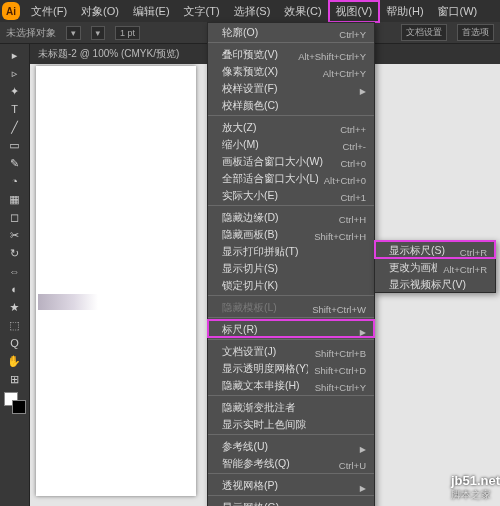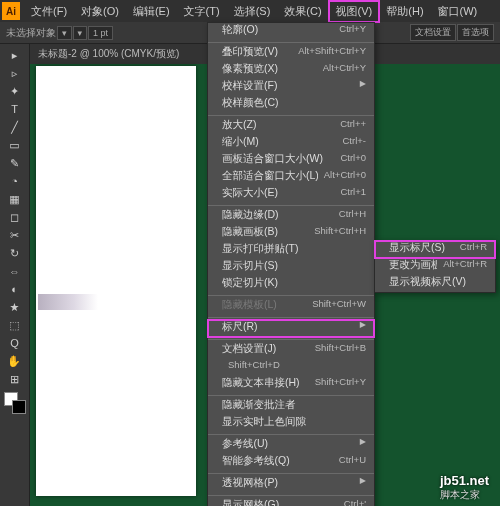--- a/index.html
+++ b/index.html
@@ -1,45 +1,45 @@
 <!DOCTYPE html>
 <html><head>
 <meta charset="utf-8">
 <style>
 *{margin:0;padding:0;box-sizing:border-box;font-family:"Microsoft YaHei",sans-serif;-webkit-font-smoothing:none}
 body{width:500px;height:506px;background:#4a4a4a;overflow:hidden;position:relative;font-size:11px;color:#ccc}
 .menubar{height:22px;background:#303030;display:flex;align-items:center;padding:0 2px}
-.app-icon{width:18px;height:18px;background:#ff9a00;color:#4a1f00;font-weight:bold;font-size:10px;display:flex;align-items:center;justify-content:center;border-radius:0;margin-right:4px}
+.app-icon{width:18px;height:18px;background:#ff9a00;color:#4a1f00;font-weight:bold;font-size:10px;display:flex;align-items:center;justify-content:center;border-radius:6px;margin-right:4px}
 .menu-item{padding:3px 7px;color:#ccc;cursor:default}
 .menu-item.hi{outline:2px solid #e040e0;outline-offset:-1px}
-.ctrlbar{height:22px;background:#383838;border-bottom:1px solid #222;display:flex;align-items:center;padding:0 6px;gap:1px;font-size:10px}
+.ctrlbar{height:22px;background:#383838;border-bottom:1px solid #222;display:flex;align-items:center;padding:0 6px;gap:10px;font-size:10px}
 .ctrl-seg{background:#2a2a2a;border:1px solid #555;padding:1px 4px;color:#aaa;font-size:9px}
 .ctrl-lbl{color:#aaa;font-size:10px}
 .ctrl-spacer{flex:1}
 .workspace{position:absolute;top:44px;left:0;right:0;bottom:0;display:flex}
 .toolbox{width:30px;background:#383838;border-right:1px solid #222;display:flex;flex-direction:column;align-items:center;padding-top:2px}
 .tool{width:24px;height:18px;display:flex;align-items:center;justify-content:center;color:#ccc;font-size:11px}
 .swatches{margin-top:4px;width:22px;height:22px;position:relative}
 .sw-f{position:absolute;top:0;left:0;width:14px;height:14px;background:#fff;border:1px solid #888}
 .sw-b{position:absolute;bottom:0;right:0;width:14px;height:14px;background:#000;border:1px solid #888}
-.doc-area{flex:1;background:#14532d;position:relative}
+.doc-area{flex:1;background:#e5e5e5;position:relative}
 .doc-tab{height:20px;background:#333;display:flex;align-items:center;padding:0 8px;font-size:10px;color:#bbb}
 .canvas{position:absolute;top:22px;left:6px;width:160px;height:430px;background:#fff;box-shadow:0 0 4px rgba(0,0,0,.5)}
 .smudge{position:absolute;top:250px;left:8px;width:60px;height:16px;background:linear-gradient(90deg,#9a8fa5,#d0c8d8 60%,transparent);opacity:.7}
 .dropdown{position:absolute;background:#4f4f4f;border:1px solid #2a2a2a;box-shadow:2px 2px 6px rgba(0,0,0,.4);font-size:10.5px;color:#ddd}
 .dd-main{top:22px;left:207px;width:168px}
 .dd-sub{top:240px;left:374px;width:122px}
-.dd-row{display:flex;align-items:flex-start;height:17px;padding:0 8px 0 14px;white-space:nowrap}
+.dd-row{display:flex;align-items:flex-end;height:17px;padding:16px 8px 0 14px;white-space:nowrap}
 .dd-row .lbl{flex:1;overflow:hidden;text-overflow:clip}
 .dd-row .sc{color:#bbb;font-size:9.5px;margin-left:6px}
 .dd-row .arw{margin-left:4px;font-size:8px;color:#bbb}
 .dd-sep{height:1px;background:#6a6a6a;margin:2px 0}
 .dd-row.dis{color:#7a7a7a}
 .dd-row.hi{outline:2px solid #e040e0;outline-offset:-1px}
-.watermark{position:absolute;right:11px;bottom:4px;color:#fff;font-size:13px;font-weight:bold;text-shadow:0 0 3px #000}
+.watermark{position:absolute;right:0;bottom:4px;color:#fff;font-size:13px;font-weight:bold;text-shadow:0 0 3px #000}
 .watermark .sub{font-size:10px;font-weight:normal;display:block;text-align:left;color:#ddd}
 </style>
 </head>
 <body>
 
 <div class="menubar">
   <div class="app-icon">Ai</div>
   <div id="menubar-items" style="display: flex;">
       <div class="menu-item">文件(F)</div>
       <div class="menu-item">对象(O)</div>
@@ -167,20 +167,21 @@
     <div class="dd-row hi">
       <span class="lbl">标尺(R)</span>
       <span class="arw">▶</span>
     </div>
     <div class="dd-sep"></div>
     <div class="dd-row">
       <span class="lbl">文档设置(J)</span>
       <span class="sc">Shift+Ctrl+B</span>
     </div>
     <div class="dd-row">
+      <span class="lbl">显示透明度网格(Y)</span>
       <span class="sc">Shift+Ctrl+D</span>
     </div>
     <div class="dd-row">
       <span class="lbl">隐藏文本串接(H)</span>
       <span class="sc">Shift+Ctrl+Y</span>
     </div>
     <div class="dd-sep"></div>
     <div class="dd-row">
       <span class="lbl">隐藏渐变批注者</span>
     </div>

